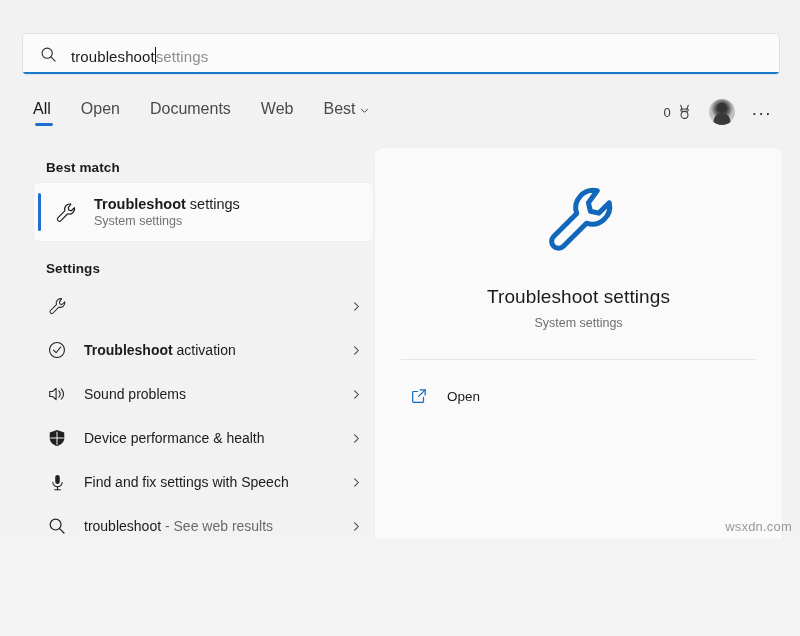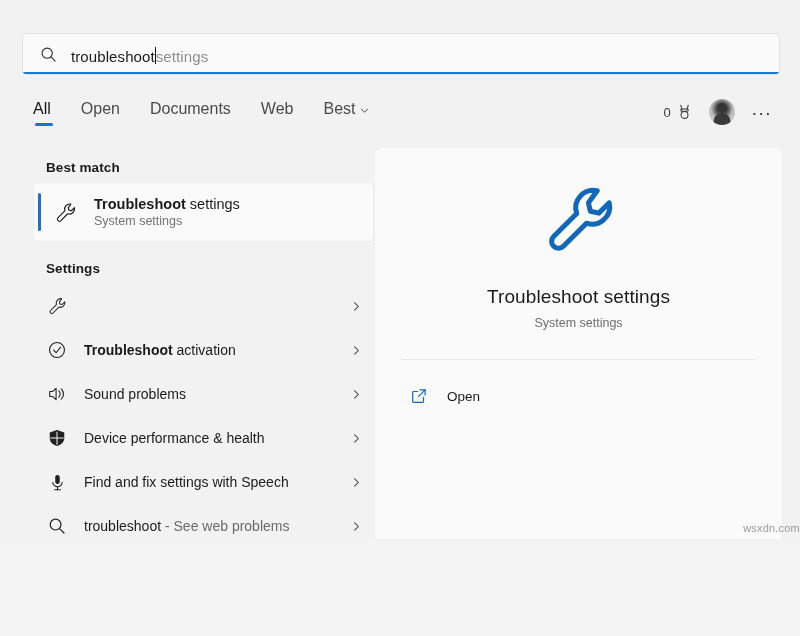--- a/index.html
+++ b/index.html
@@ -340,23 +340,23 @@
     align-items: center;
     justify-content: center;
   }
   .open-label {
     font-size: 13.5px;
     color: #1b1b1b;
   }
 
   .watermark {
     position: absolute;
-    right: 0;
+    right: 8px;
     bottom: 5px;
-    font-size: 11px;
+    font-size: 13px;
     color: #9a9a9a;
     letter-spacing: 0.2px;
   }
 
   svg { display: block; }
 </style>
 </head>
 <body>
 
 <div class="shell">
@@ -521,21 +521,21 @@
 
 
       <div class="rows">
         <div class="row">
           <span class="row-icon">
             <svg width="18" height="18" viewBox="0 0 18 18" fill="none" stroke="currentColor" stroke-width="1.2">
               <circle cx="7.6" cy="7.6" r="5.4"></circle>
               <line x1="11.6" y1="11.6" x2="16" y2="16" stroke-linecap="round"></line>
             </svg>
           </span>
-          <span class="row-label"><span>troubleshoot</span><span class="muted"> - See web problems</span></span>
+          <span class="row-label"><span>troubleshoot</span><span class="muted"> - See web results</span></span>
           <span class="row-chev">
             <svg width="11" height="11" viewBox="0 0 12 12" fill="none" stroke="currentColor" stroke-width="1.15">
               <polyline points="4,2 8,6 4,10" stroke-linecap="round" stroke-linejoin="round"></polyline>
             </svg>
           </span>
         </div>
       </div>
 
     </div>
 

